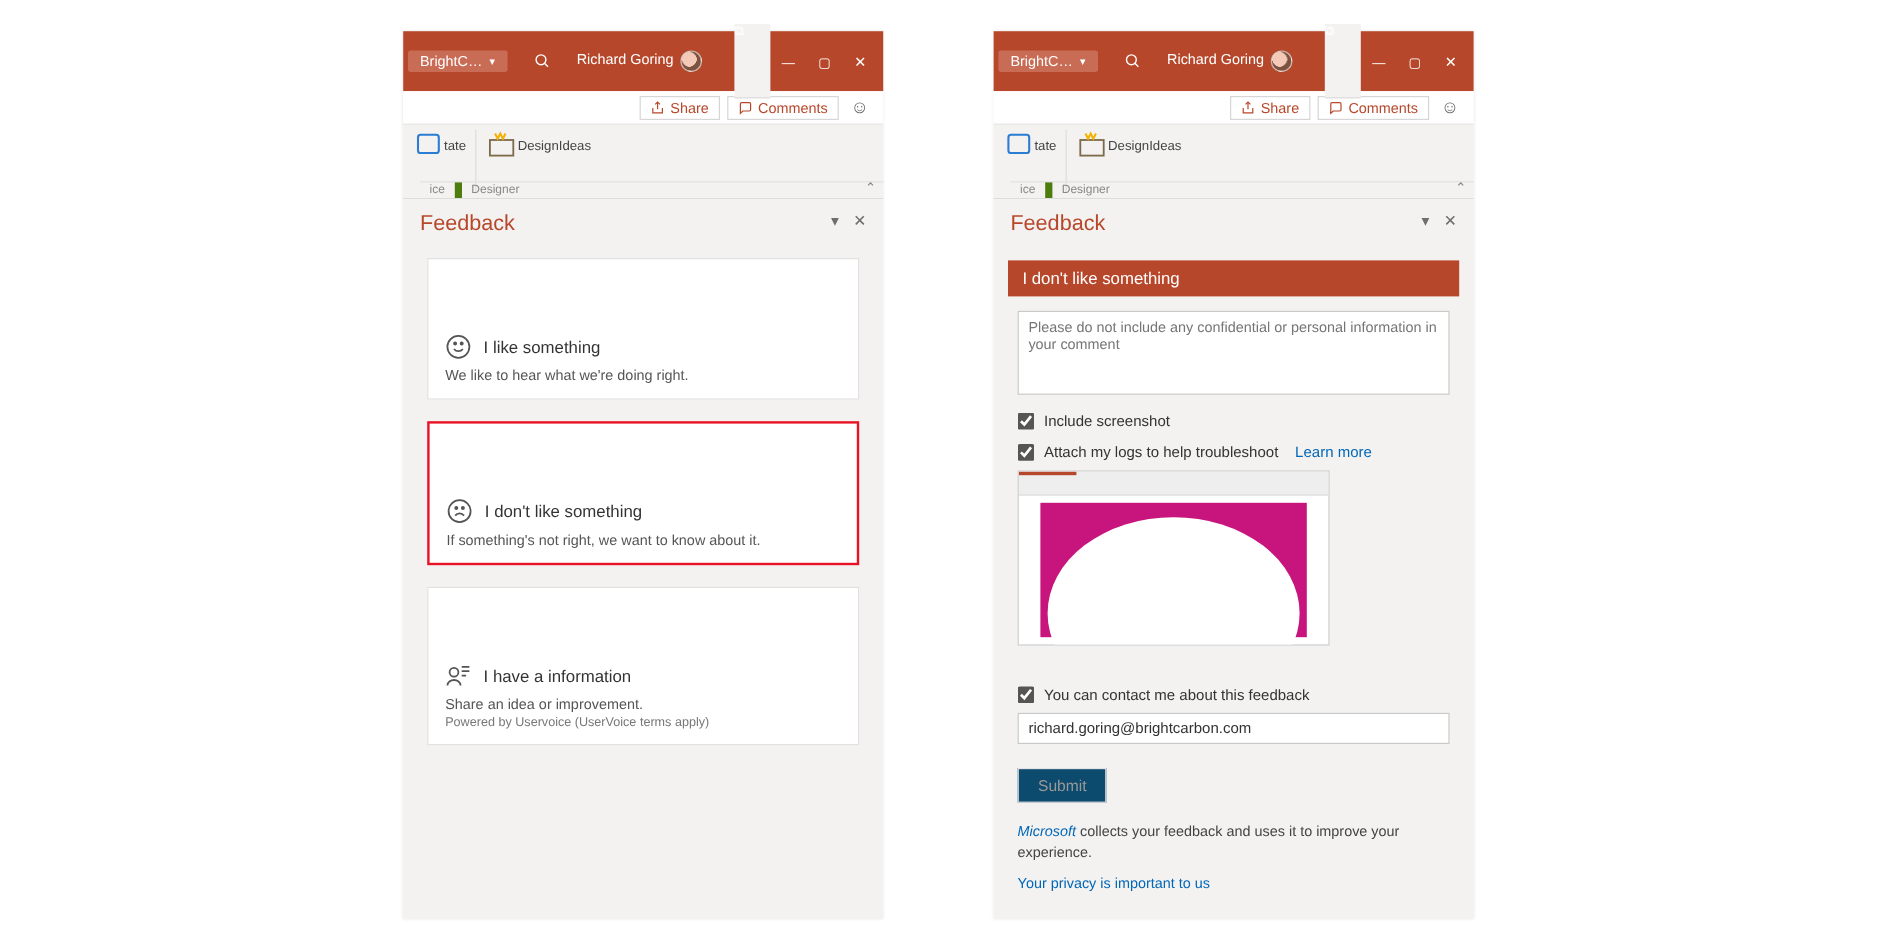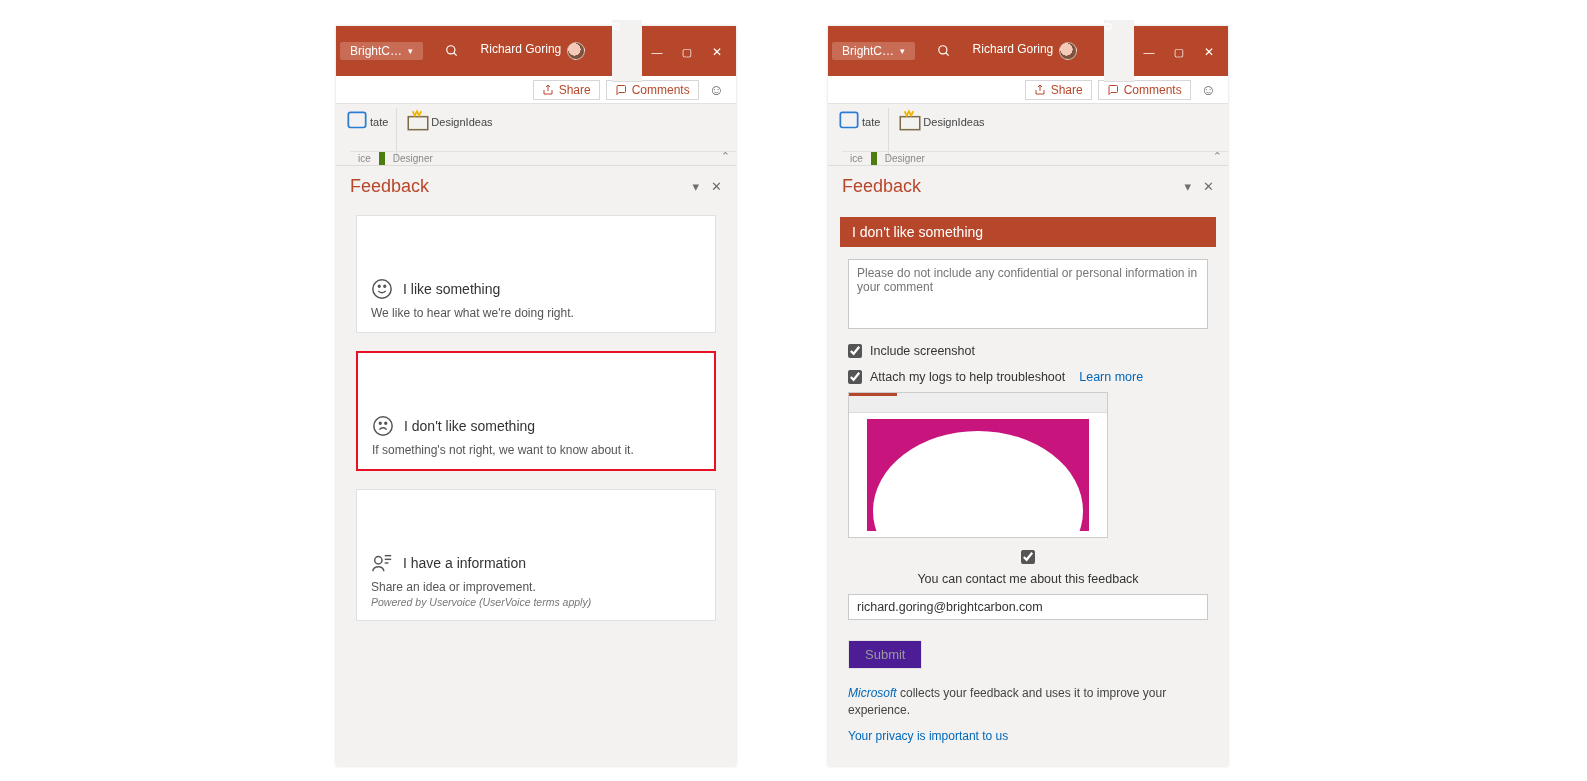--- a/index.html
+++ b/index.html
@@ -87,38 +87,38 @@
   .ribbon .label-row span + span { border-left:6px solid #4d7c0f; }
   .ribbon-collapse {
     position:absolute; right:6px; bottom:2px; font-size:11px; color:#888;
   }
 
   .pane {
     background:#f3f2f1; padding: 0;
     height: 600px; position:relative;
   }
   .pane-header {
-    display:flex; align-items:center;
+    display:flex; align-items:flex-start;
     padding: 10px 14px 8px 14px;
     color:#b7472a; font-size:18px; font-weight:400;
   }
   .pane-header .spacer { flex:1; }
   .pane-header .ctl { color:#6e6e6e; font-size:13px; margin-left:12px; }
   .pane-body { padding: 10px 20px; overflow:auto; height:550px; }
 
   .feedback-card {
     background:#fff; border:1px solid #e1e1e1;
     padding: 14px 14px 12px 14px; margin-bottom:18px;
   }
   .feedback-card.highlight { border:2px solid #e81123; }
   .card-head { display:flex; align-items:center; gap:10px; margin-bottom:6px;margin-top:48px;}
   .card-head .emoji { width:22px; height:22px; color:#555; }
   .card-title { font-size:14px; color:#333; }
   .card-sub { font-size:12px; color:#555; margin-top:2px; }
-  .card-note { font-size:10.5px; color:#777; font-style:italic; margin-top:2px;}
+  .card-note { font-size:10.5px; color:#777; margin-top:2px;}
 
   
   .form-header {
     background:#b7472a; color:#fff; font-size:14px;
     padding:7px 12px; margin:0 -8px 12px -8px;
   }
   .textarea {
     width:100%; height:70px; border:1px solid #c9c9c9;
     padding:6px 8px; font-size:12px; color:#888; background:#fff;
     resize:none; font-family:inherit;
@@ -157,21 +157,21 @@
     position:absolute; right:90px; top:44px; color:#fff; font-size:30px;
   }
 
   .email-input {
     margin-top:8px; width:100%; border:1px solid #c9c9c9;
     padding:5px 8px; font-size:12.5px; color:#333; background:#fff;
     font-family:inherit;
   }
   .submit-btn {
     margin-top:20px; padding:6px 16px; font-size:13px;
-    background:#4c1d95; border:1px solid #e3e3e3; color:#999;
+    background:#0c4a6e; border:1px solid #e3e3e3; color:#999;
   }
   .footer-text {
     font-size:12px; margin-top:16px; color:#444; line-height:1.4;
   }
   .footer-text a { color:#0067b8; text-decoration:none;font-style:italic;}
   .privacy-link { display:block; margin-top:10px; color:#0067b8; font-size:12px; text-decoration:none;}
 
   .pane-body.formpad { padding: 12px 20px;}
   svg { display:block; }
 </style>
@@ -413,21 +413,21 @@
         <div class="ss-main">
           <div class="ss-hill"></div>
           <div class="ss-text">
             <span>Eliminate death by</span>
             <b>PowerPoint</b>
           </div>
           <div class="ss-figure">☠</div>
         </div>
       </div>
 
-      <label class="check-row" style="margin-top:12px;flex-direction:column;">
+      <label class="check-row" style="margin-top:34px;">
         <input type="checkbox" checked="" style="">
         <span>You can contact me about this feedback</span>
       </label>
 
       <input class="email-input" type="text" value="richard.goring@brightcarbon.com" style="">
 
       <button class="submit-btn">Submit</button>
 
       <div class="footer-text">
         <a href="#">Microsoft</a><span> collects your feedback and uses it to improve your experience.</span>

